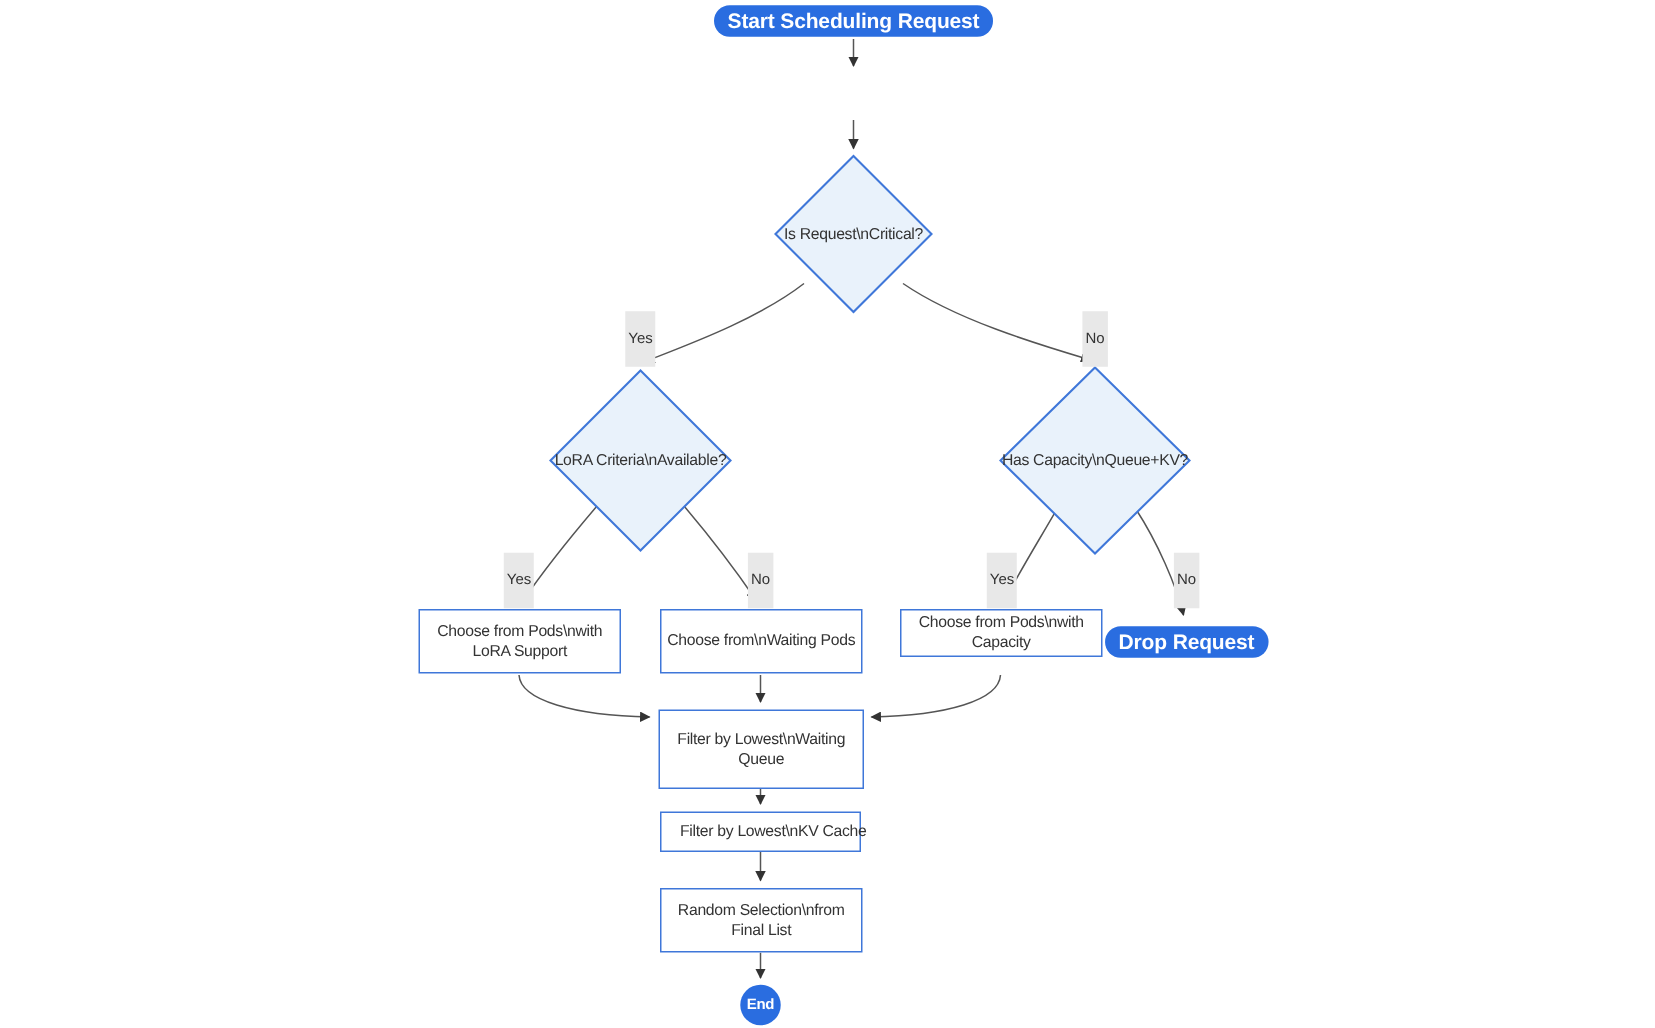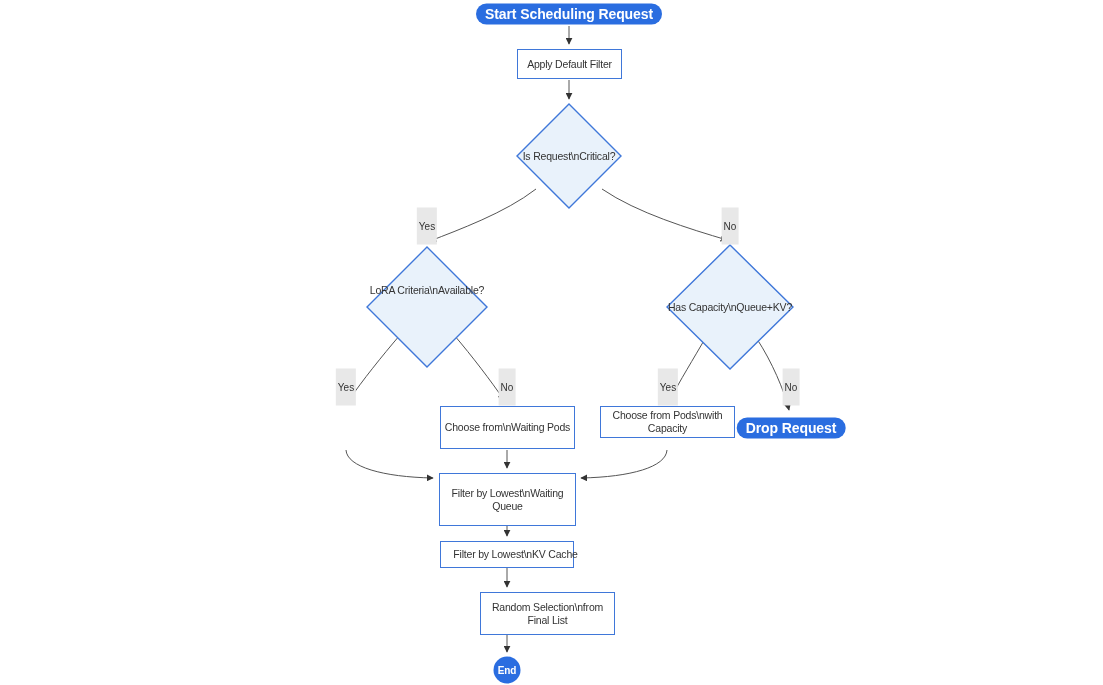--- a/index.html
+++ b/index.html
@@ -76,33 +76,33 @@
     <path class="edge" d="M507,568 L507,587" marker-end="url(#arrow)"></path>
     <path class="edge" d="M507,635 L507,652" marker-end="url(#arrow)"></path>
 
     <polygon class="diamond" points="569,104 621,156 569,208 517,156"></polygon>
     <polygon class="diamond" points="427,247 487,307 427,367 367,307"></polygon>
     <polygon class="diamond" points="730,245 793,307 730,369 667,307"></polygon>
   </svg>
 
   <div class="node pill" style="left:569px; top:14px;">Start Scheduling Request</div>
 
-  <div class="node rect" style="left:517px; top:49px; width:105px; height:30px;">Apply Default Filter</div>
 
   <div class="diamond-label" style="left:569px; top:156px;">Is Request\nCritical?</div>
-  <div class="diamond-label" style="left:427px; top:290px;text-align:center;">LoRA Criteria\nAvailable?</div>
+  <div class="diamond-label" style="left:427px; top:307px;text-align:center;">LoRA Criteria\nAvailable?</div>
   <div class="diamond-label" style="left:730px; top:307px;">Has Capacity\nQueue+KV?</div>
 
+  <div class="node rect" style="left:279px; top:406px; width:135px; height:43px;">Choose from Pods\nwith LoRA Support</div>
   <div class="node rect" style="left:440px; top:406px; width:135px; height:43px;">Choose from\nWaiting Pods</div>
   <div class="node rect" style="left:600px; top:406px; width:135px; height:32px;">Choose from Pods\nwith Capacity</div>
   <div class="node pill" style="left:791px; top:428px;">Drop Request</div>
 
   <div class="node rect" style="left:439px; top:473px; width:137px; height:53px;">Filter by Lowest\nWaiting Queue</div>
   <div class="node rect nw" style="left:440px; top:541px; width:134px; height:27px;">Filter by Lowest\nKV Cache</div>
-  <div class="node rect" style="left:440px; top:592px; width:135px; height:43px;margin-left:40px;">Random Selection\nfrom Final List</div>
+  <div class="node rect" style="left:440px; top:592px; width:135px; height:43px;">Random Selection\nfrom Final List</div>
 
   <div class="node circle" style="left:507px; top:670px; width:27px; height:27px;">End</div>
 
   <div class="edge-label" style="left:427px; top:226px;">Yes</div>
   <div class="edge-label" style="left:730px; top:226px;">No</div>
   <div class="edge-label" style="left:346px; top:387px;">Yes</div>
   <div class="edge-label" style="left:507px; top:387px;">No</div>
   <div class="edge-label" style="left:668px; top:387px;">Yes</div>
   <div class="edge-label" style="left:791px; top:387px;">No</div>
 

